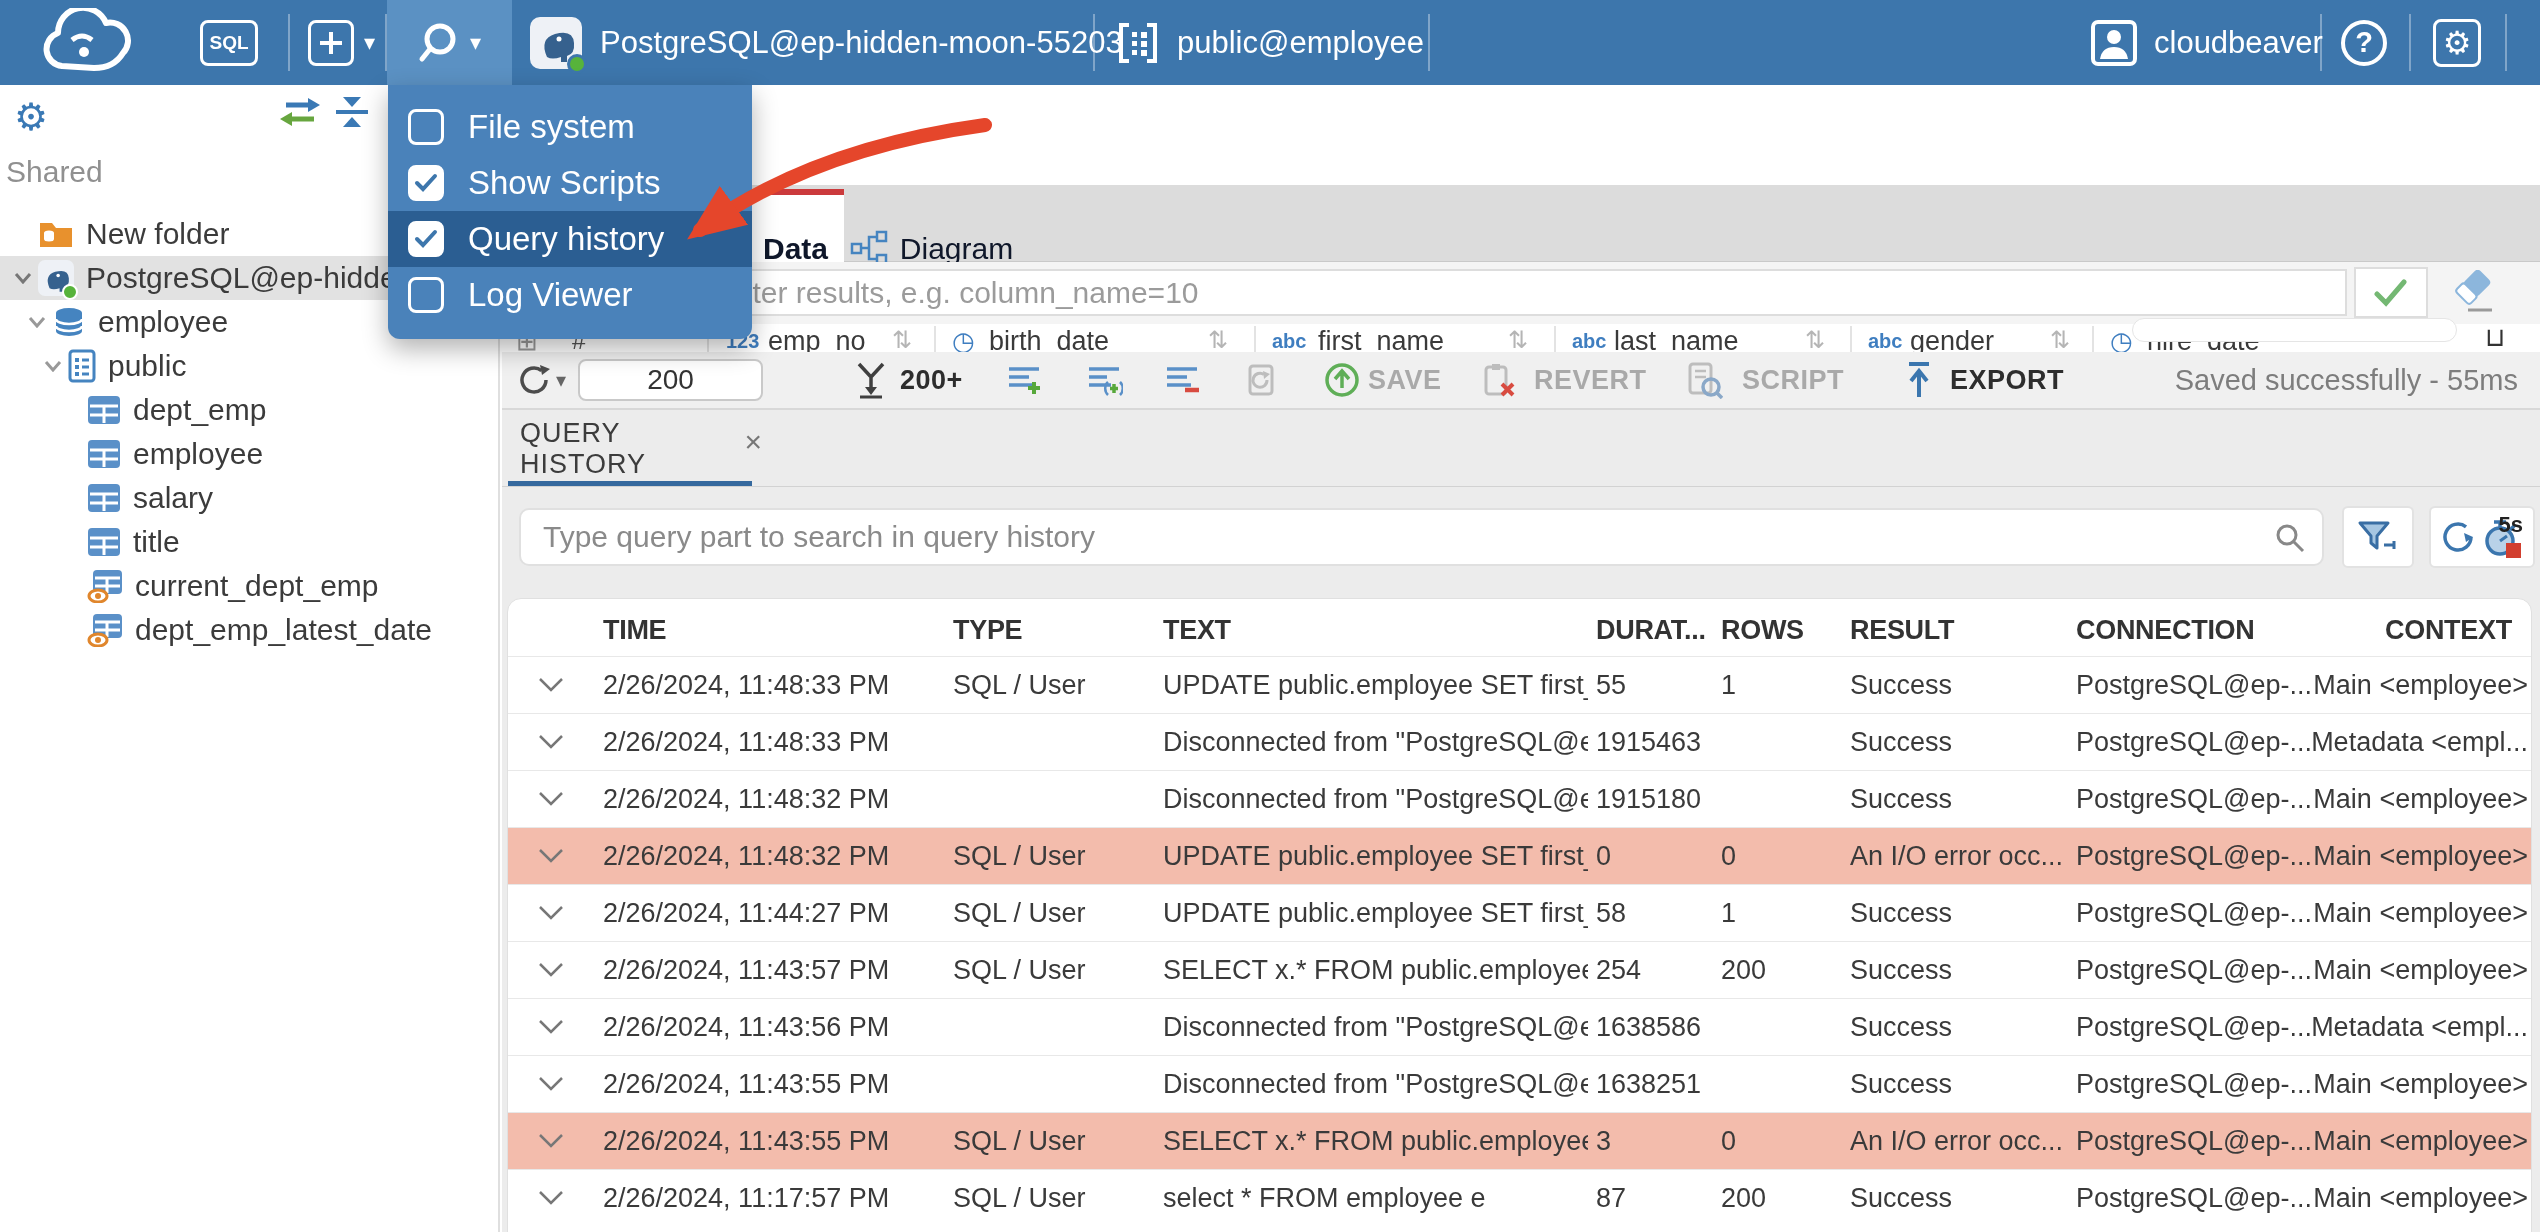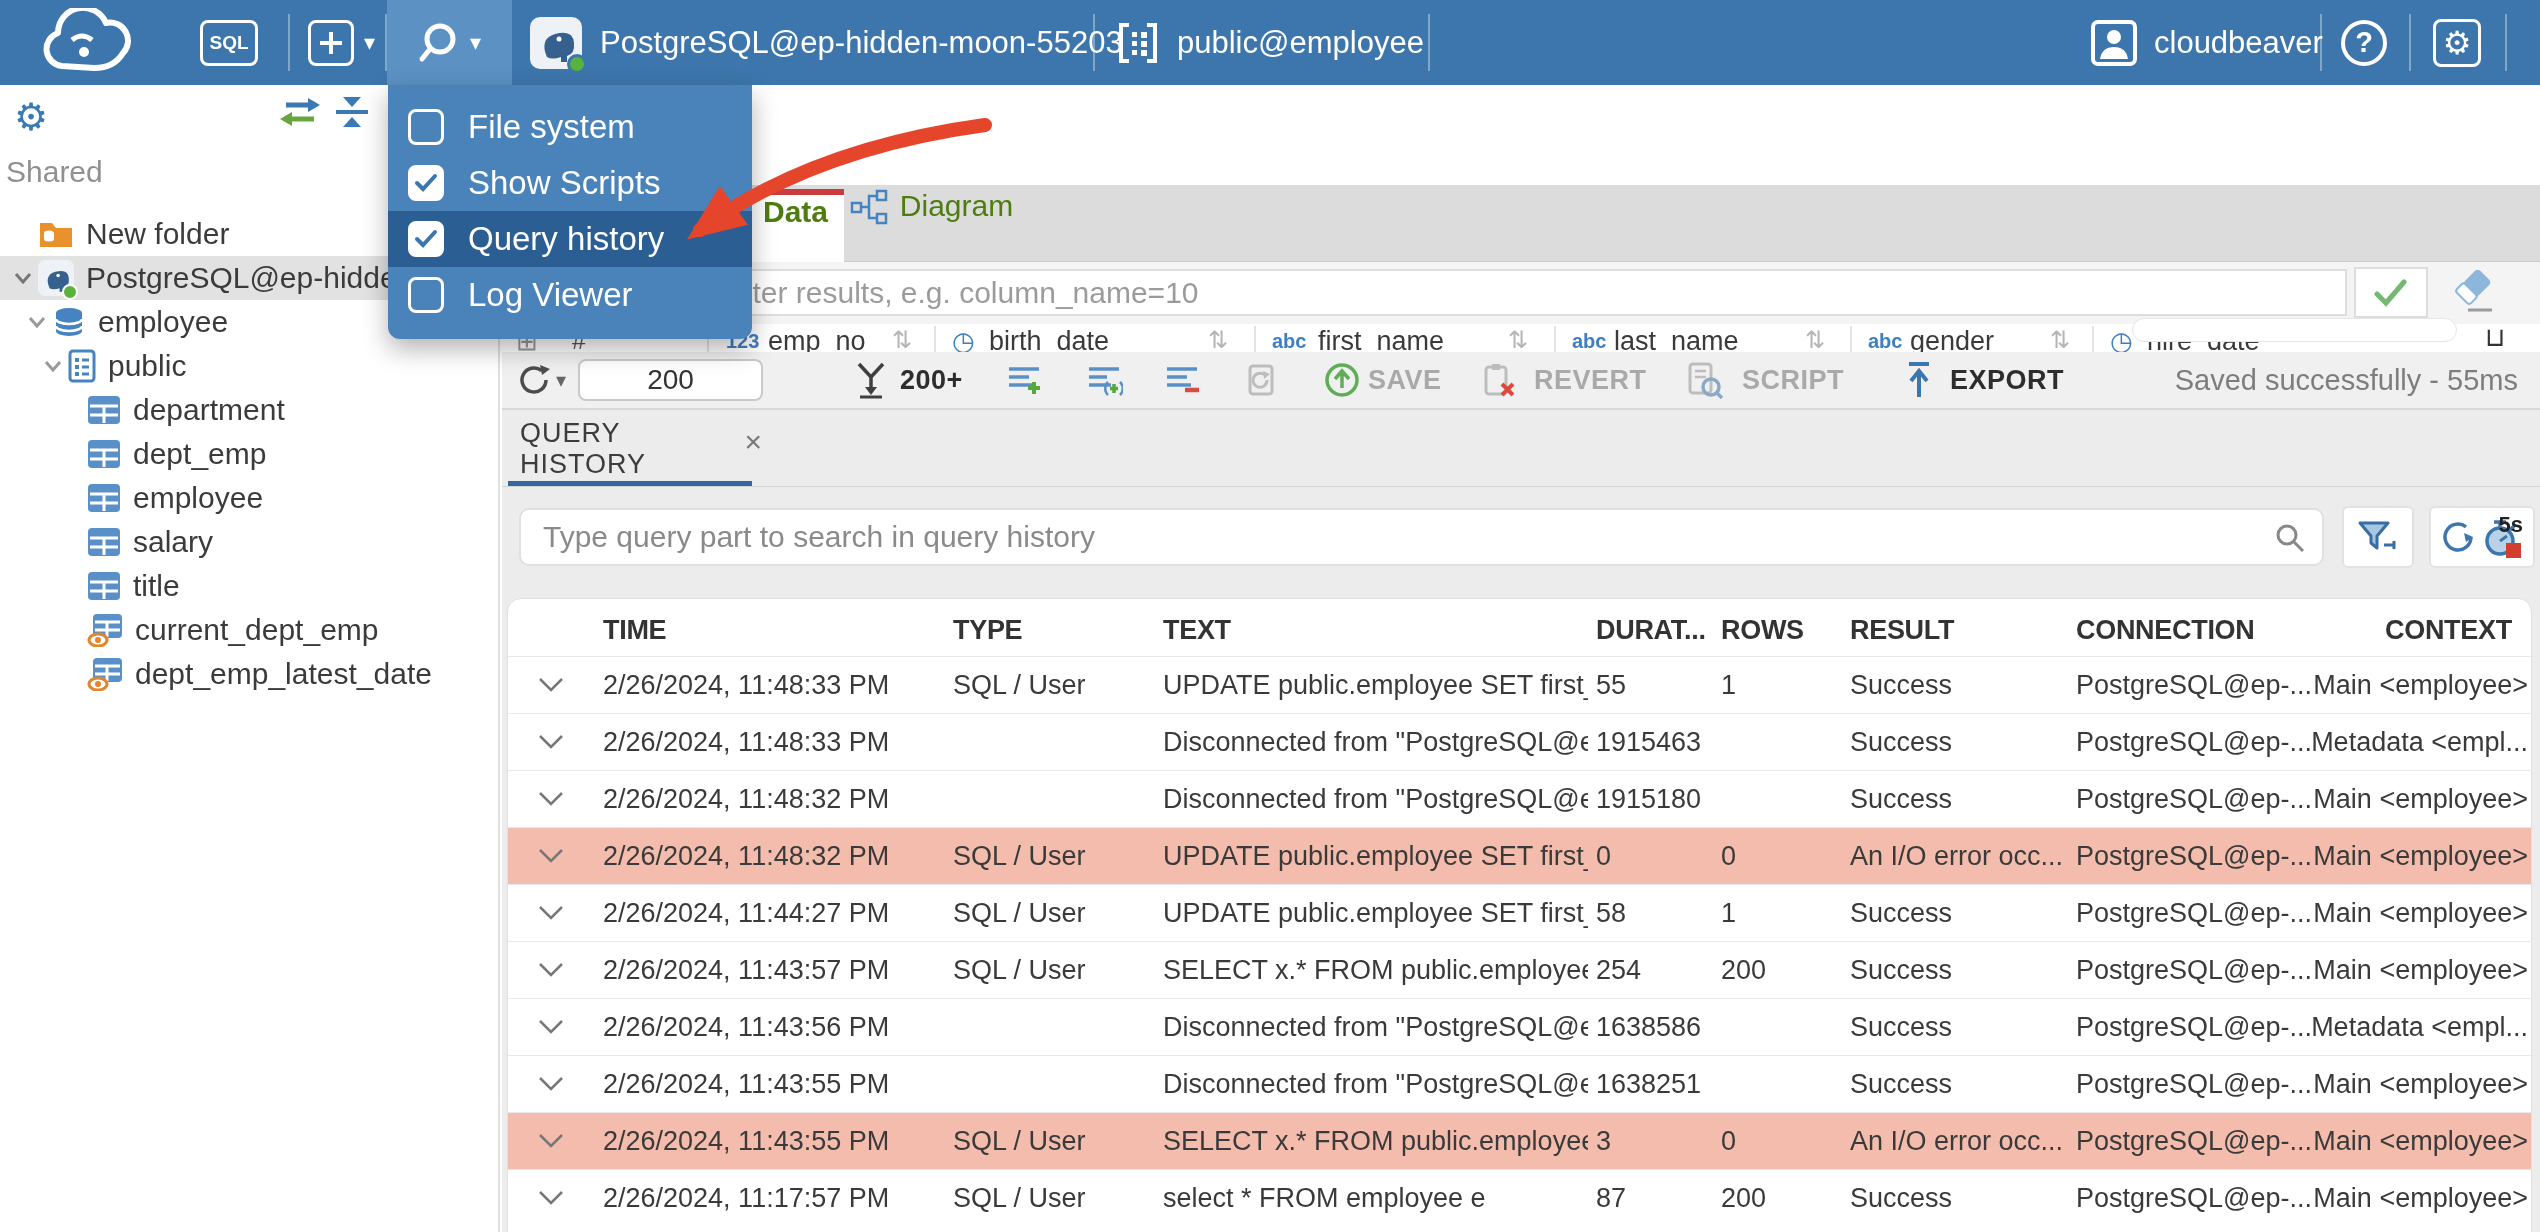--- a/index.html
+++ b/index.html
@@ -44,21 +44,21 @@
   .tchev { width:30px; flex:0 0 auto; display:flex; justify-content:center; }
   .tico { margin-right:12px; flex:0 0 auto; display:flex; }
   .pl8{padding-left:8px;} .pl22{padding-left:22px;} .pl38{padding-left:38px;} .pl87{padding-left:87px;}
   .pgsmall { position:relative; width:36px; height:36px; background:#eef1f6; border-radius:7px; }
   .pgsmall svg { position:absolute; left:3px; top:4px; }
   .gdot2 { position:absolute; right:-4px; bottom:-4px; width:16px; height:16px; border-radius:50%; background:#57b33b; border:2px solid #fff; }
 
   
   .main { position:absolute; left:502px; top:85px; right:0; bottom:0; background:#fff; }
   .tabstrip { position:absolute; left:0; top:100px; right:0; height:77px; background:#dcdcdc; border-bottom:1px solid #c9c9c9; }
-  .tab { position:absolute; top:4px; height:77px; display:flex; align-items:flex-start; justify-content:center; font-size:30px; color:#4d7c0f; }
+  .tab { position:absolute; top:4px; height:77px; display:flex; align-items:flex-end; justify-content:center; font-size:30px; color:#0f172a; }
   .tab-data { left:245px; width:97px; background:#fff; border-top:6px solid #cb3a3c; font-weight:bold; }
   .tab-diagram { left:342px; width:175px; gap:10px; }
 
   .filterrow { position:absolute; left:0; top:177px; right:0; height:62px; background:#f4f4f4; }
   .filterinput { position:absolute; left:20px; top:7px; width:1825px; height:47px; background:#fff; border:2px solid #ddd;
     font-size:30px; color:#444; padding:0 20px; font-family:"Liberation Sans",sans-serif; }
   .filterinput::placeholder { color:#9b9b9b; }
   .checkbtn { position:absolute; left:1852px; top:5px; width:74px; height:51px; background:#fff; border:2px solid #ddd;
     display:flex; align-items:center; justify-content:center; }
   .eraser { position:absolute; left:1948px; top:8px; }
@@ -270,29 +270,20 @@
             <path d="M14 11 H21" stroke="#4584c0" stroke-width="3"></path>
           <rect x="7" y="16" width="4" height="4" fill="#4584c0"></rect>
             <path d="M14 18 H21" stroke="#4584c0" stroke-width="3"></path>
           <rect x="7" y="23" width="4" height="4" fill="#4584c0"></rect>
             <path d="M14 25 H21" stroke="#4584c0" stroke-width="3"></path>
         </svg>
       </span>
       <span>public</span>
     </div>
 
-    <div class="titem pl87">
-      <span class="tico">
-        <svg width="34" height="30" viewBox="0 0 34 30">
-            <rect x="1" y="1" width="32" height="28" rx="4" fill="#5a90c8"></rect>
-            <path d="M3 11 H31 M3 20 H31 M17 11 V28" stroke="#fff" stroke-width="3"></path>
-          </svg>
-      </span>
-      <span>department</span>
-    </div>
     <div class="titem pl87">
       <span class="tico">
         <svg width="34" height="30" viewBox="0 0 34 30">
             <rect x="1" y="1" width="32" height="28" rx="4" fill="#5a90c8"></rect>
             <path d="M3 11 H31 M3 20 H31 M17 11 V28" stroke="#fff" stroke-width="3"></path>
           </svg>
       </span>
       <span>dept_emp</span>
     </div>
     <div class="titem pl87">

